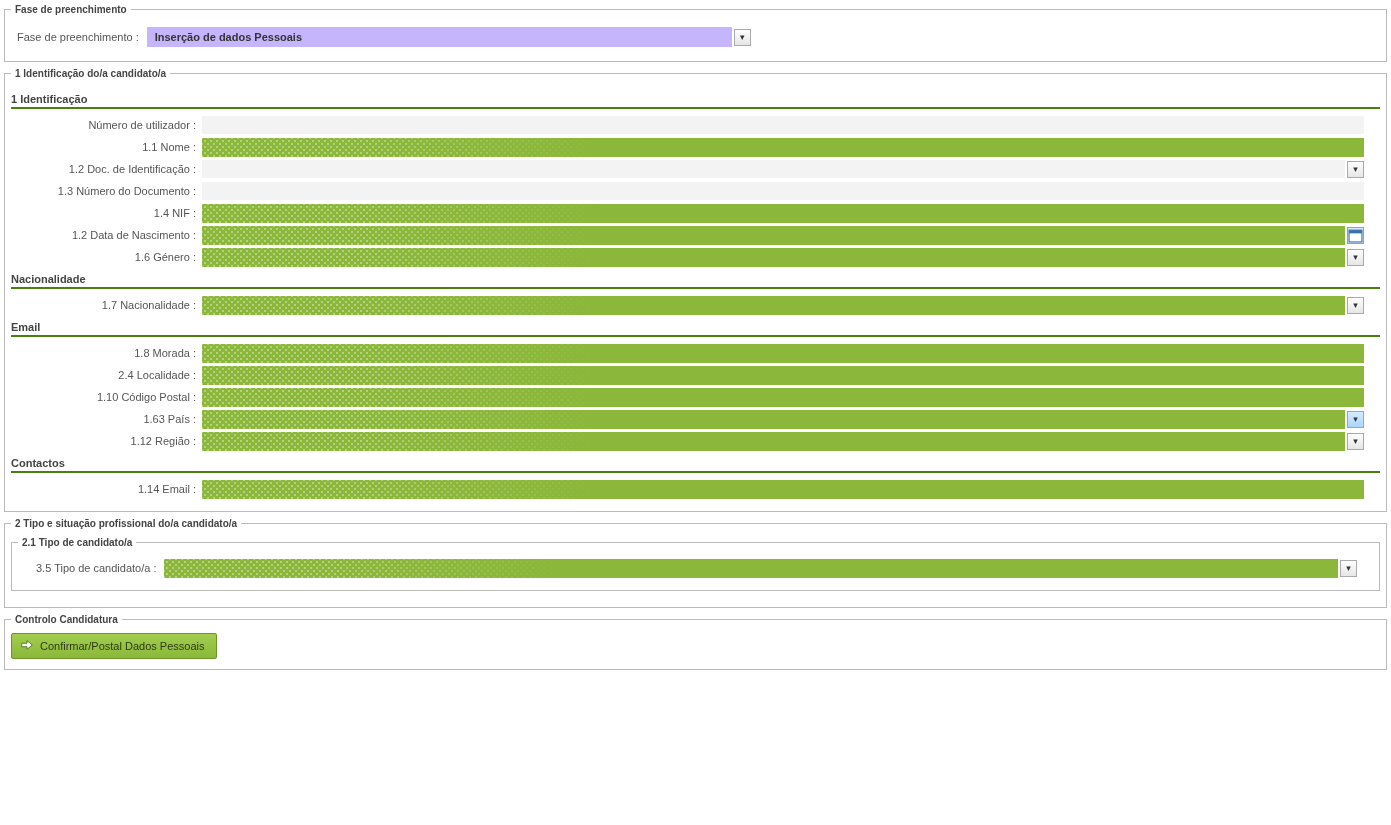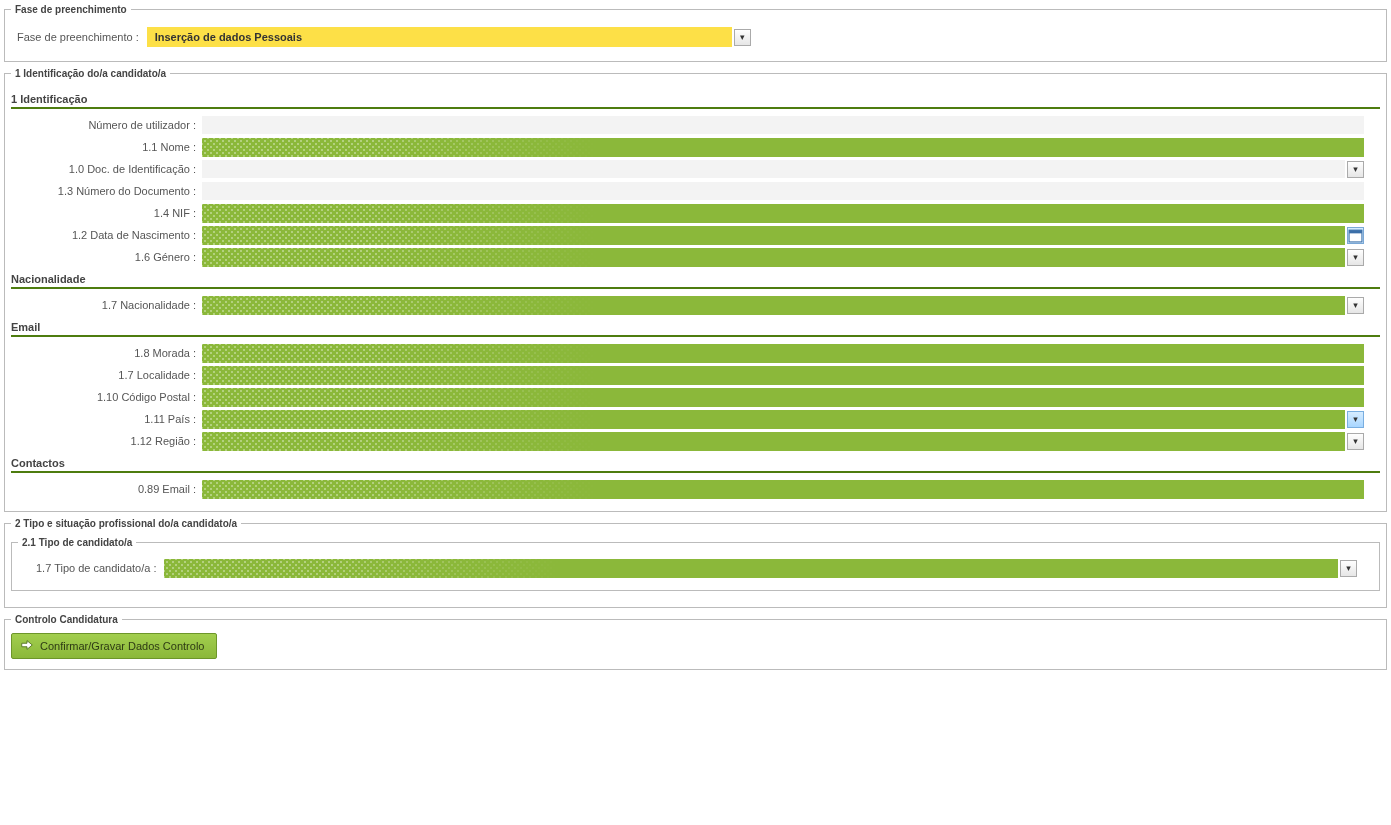--- a/index.html
+++ b/index.html
@@ -105,21 +105,21 @@
     margin-left: 2px;
     flex-shrink: 0;
     display:flex; align-items:center; justify-content:center;
     font-size:10px; color:#2a5a99;
   }
   .phase-box {
     display: inline-flex;
     align-items: center;
     width: 585px;
     height: 20px;
-    background: #fde047;
+    background: #c4b5fd;
     border: none;
     padding: 0 8px;
     font-size: 11px;
     font-weight: bold;
     color: #333;
   }
   .phase-row { display:flex; align-items:center; padding:4px 2px; }
   .phase-row .plbl { color:#555; padding: 0 8px 0 4px; }
   .btn {
     display:inline-flex;
@@ -160,21 +160,21 @@
         <div class="grey-field"></div>
       </div>
   </div>
   <div class="row">
     <div class="lbl">1.1 Nome :</div>
     <div class="val">
         <div class="green-field"></div>
       </div>
   </div>
   <div class="row">
-    <div class="lbl">1.0 Doc. de Identificação :</div>
+    <div class="lbl">1.2 Doc. de Identificação :</div>
     <div class="val">
       <div class="grey-field"></div>
       <span class="dd-btn">▾</span>
     </div>
   </div>
   <div class="row">
     <div class="lbl">1.3 Número do Documento :</div>
     <div class="val">
         <div class="grey-field"></div>
       </div>
@@ -215,73 +215,73 @@
   </div>
 
   <div class="inner-legend">Email</div>
   <div class="row">
     <div class="lbl">1.8 Morada :</div>
     <div class="val">
         <div class="green-field"></div>
       </div>
   </div>
   <div class="row">
-    <div class="lbl">1.7 Localidade :</div>
+    <div class="lbl">2.4 Localidade :</div>
     <div class="val">
         <div class="green-field"></div>
       </div>
   </div>
   <div class="row">
     <div class="lbl">1.10 Código Postal :</div>
     <div class="val">
         <div class="green-field"></div>
       </div>
   </div>
 
   <div class="row">
-    <div class="lbl">1.11 País :</div>
+    <div class="lbl">1.63 País :</div>
     <div class="val">
       <div class="green-field"></div>
       <span class="dd-btn blue">▾</span>
     </div>
   </div>
   <div class="row">
     <div class="lbl">1.12 Região :</div>
     <div class="val">
       <div class="green-field"></div>
       <span class="dd-btn">▾</span>
     </div>
   </div>
 
   <div class="inner-legend">Contactos</div>
   <div class="row">
-    <div class="lbl">0.89 Email :</div>
+    <div class="lbl">1.14 Email :</div>
     <div class="val">
         <div class="green-field"></div>
       </div>
   </div>
 </fieldset>
 
 <fieldset>
   <legend>2 Tipo e situação profissional do/a candidato/a</legend>
   <fieldset>
     <legend>2.1 Tipo de candidato/a</legend>
     <div class="row">
-      <div class="lbl" style="width:auto; text-align:left; padding-left:2px; padding-right:8px;">1.7 Tipo de candidato/a :</div>
+      <div class="lbl" style="width:auto; text-align:left; padding-left:2px; padding-right:8px;">3.5 Tipo de candidato/a :</div>
       <div class="val">
         <div class="green-field"></div>
         <span class="dd-btn">▾</span>
       </div>
     </div>
   </fieldset>
 </fieldset>
 
 <fieldset>
   <legend>Controlo Candidatura</legend>
   <button class="btn">
     <span>
       <svg viewBox="0 0 16 16">
           <path d="M2 6 h6 v-3 l6 5 -6 5 v-3 h-6 z" fill="#fff" stroke="#4d6f1c" stroke-width="1"></path>
         </svg>
     </span>
-    <span>Confirmar/Gravar Dados Controlo</span>
+    <span>Confirmar/Postal Dados Pessoais</span>
   </button>
 </fieldset>
 
 </body></html>

